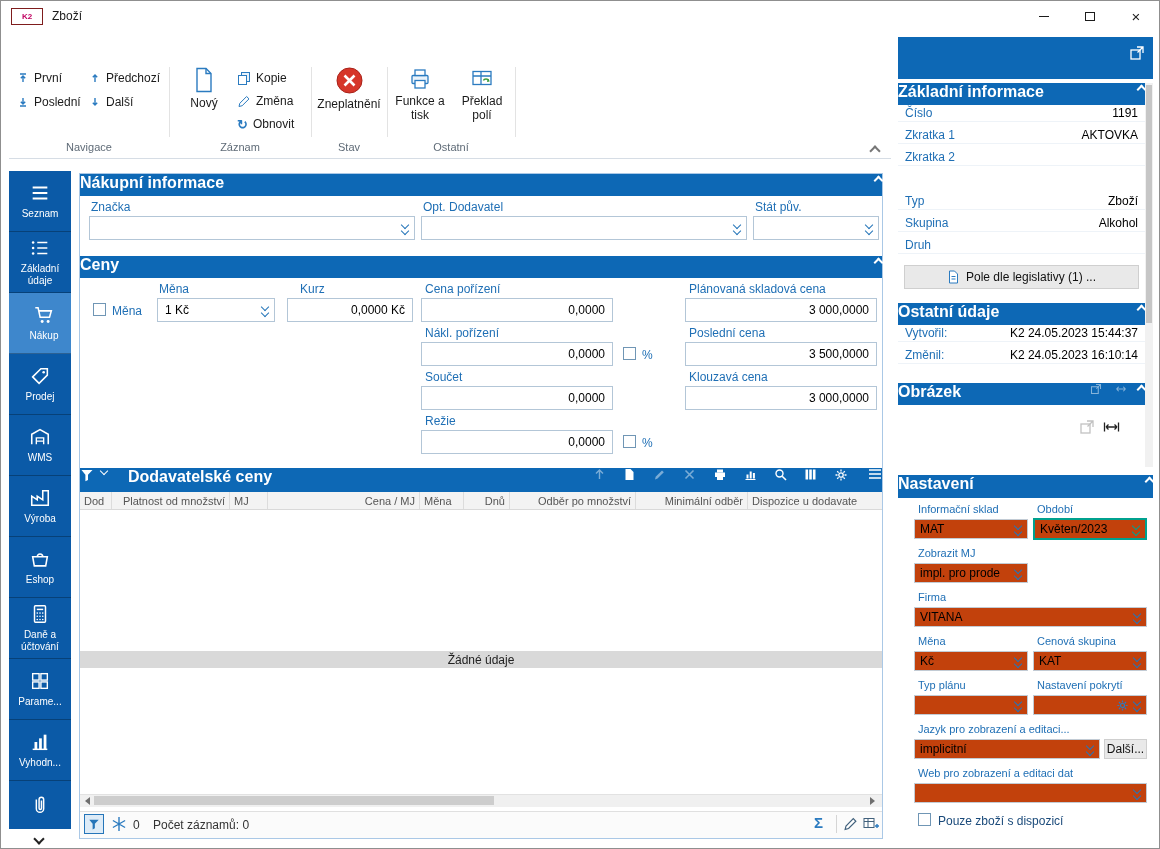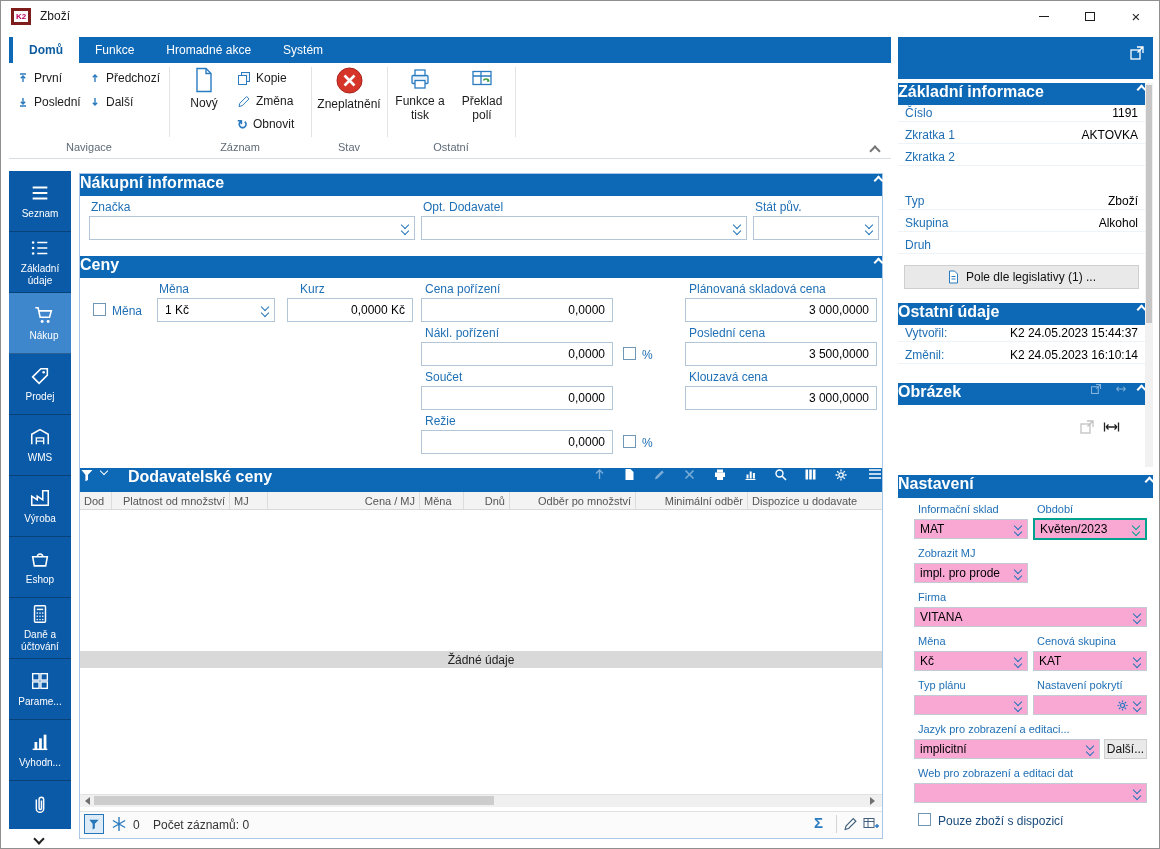--- a/index.html
+++ b/index.html
@@ -2,21 +2,21 @@
 <html><head>
 <meta charset="utf-8">
 <style>
   *{box-sizing:border-box;margin:0;padding:0;}
   body{width:1160px;height:849px;font-family:"Liberation Sans",sans-serif;background:#fff;position:relative;overflow:hidden;}
   #window{position:absolute;inset:0;border:1px solid #8f8f8f;background:#fff;}
   .abs{position:absolute;}
   svg{display:block;}
   
   #titlebar{position:absolute;left:0;top:0;right:0;height:30px;background:#fff;display:flex;align-items:center;}
-  #app-logo{width:20px;height:17px;margin-left:10px;border:3px solid #7f1d1d;background:#fff;color:#c00060;font-size:8px;font-weight:bold;display:flex;align-items:center;justify-content:center;}
+  #app-logo{width:32px;height:17px;margin-left:10px;border:1px solid #7f1d1d;background:#fff;color:#c00060;font-size:8px;font-weight:bold;display:flex;align-items:center;justify-content:center;}
   #window-title{margin-left:9px;font-size:12px;color:#1c1c1c;}
   #tb-controls{margin-left:auto;display:flex;height:100%;}
   .tb-btn{width:46px;height:100%;display:flex;align-items:center;justify-content:center;color:#1c1c1c;font-size:15px;}
   
   #tabbar{position:absolute;left:8px;top:36px;width:882px;height:26px;background:#0d68b5;display:flex;padding-left:4px;}
   .tab{display:flex;align-items:center;padding:0 16px;color:#fff;font-size:12px;}
   .tab.active{background:#fff;color:#0d5c9f;font-weight:bold;}
   
   #ribbon{position:absolute;left:8px;top:62px;width:882px;height:96px;background:#fff;border-bottom:1px solid #d6dde5;}
   .rsep{position:absolute;top:4px;height:70px;width:1px;background:#e3e3e3;}
@@ -45,21 +45,21 @@
   .teal .dd::before,.teal .dd::after{border-color:#00a18f;}
   .cb{position:absolute;width:13px;height:13px;background:#fff;border:1px solid #7096b5;}
   
   .th{font-size:11px;color:#555;padding:0 4px;display:flex;align-items:center;border-right:1px solid #dcdcdc;height:100%;overflow:hidden;white-space:nowrap;}
   .th.r{justify-content:flex-end;}
   
   .rp-row{position:absolute;display:flex;justify-content:space-between;align-items:center;font-size:12px;padding:0 7px;height:17px;width:247px;background:#fff;border-bottom:1px solid #eef3f8;}
   .rp-row .k{color:#1f6fb5;}
   .rp-row .v{color:#000;white-space:nowrap;}
   .ns-lbl{position:absolute;color:#1f6fb5;font-size:11px;white-space:nowrap;}
-  .ycombo{position:absolute;background:#f9a8d4;border:1px solid #c2cbd4;height:20px;font-size:12px;display:flex;align-items:center;padding:0 16px 0 5px;color:#000;white-space:nowrap;overflow:hidden;}
+  .ycombo{position:absolute;background:#c2410c;border:1px solid #c2cbd4;height:20px;font-size:12px;display:flex;align-items:center;padding:0 16px 0 5px;color:#000;white-space:nowrap;overflow:hidden;}
   .graybtn{position:absolute;background:#e9e9e9;border:1px solid #cfcfcf;font-size:12px;color:#111;display:flex;align-items:center;justify-content:center;gap:6px;}
   .tri-l{width:0;height:0;border-top:4px solid transparent;border-bottom:4px solid transparent;border-right:5px solid #6f6f6f;}
   .tri-r{width:0;height:0;border-top:4px solid transparent;border-bottom:4px solid transparent;border-left:5px solid #6f6f6f;}
   .chev-dn-k{width:8px;height:8px;border-right:2px solid #222;border-bottom:2px solid #222;transform:rotate(45deg);}
 </style>
 </head>
 <body>
 
 <div id="window">
 
@@ -70,34 +70,20 @@
       <div class="tb-btn">
           <div style="width:10px;height:1px;background:#1c1c1c"></div>
         </div>
       <div class="tb-btn">
           <div style="width:10px;height:9px;border:1px solid #1c1c1c"></div>
         </div>
       <div class="tb-btn">×</div>
     </div>
   </div>
 
-  <div id="tabbar">
-    <div class="tab active">
-        <span>Domů</span>
-      </div>
-    <div class="tab">
-        <span>Funkce</span>
-      </div>
-    <div class="tab">
-        <span>Hromadné akce</span>
-      </div>
-    <div class="tab">
-        <span>Systém</span>
-      </div>
-  </div>
 
   <div id="ribbon">
 
     <div class="rsmall" style="left:8px;top:8px">
       <svg width="12" height="12" viewBox="0 0 12 12">
           <path d="M3 2h6M6 10V4M3.8 6.2L6 4l2.2 2.2" fill="none" stroke="#2b7bc0" stroke-width="1.4"></path>
         </svg>
       <span>První</span>
       </div>
     <div class="rsmall" style="left:8px;top:32px">

